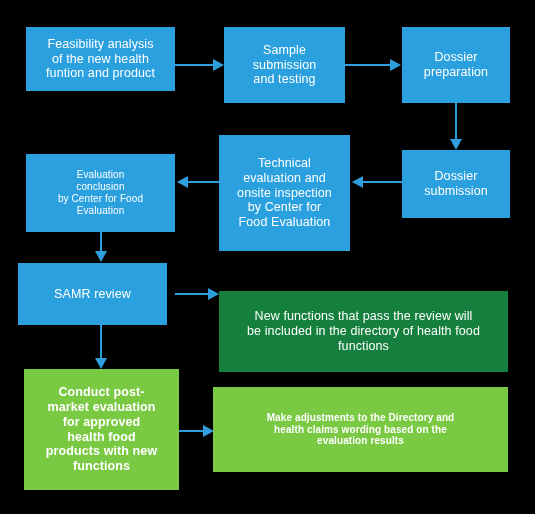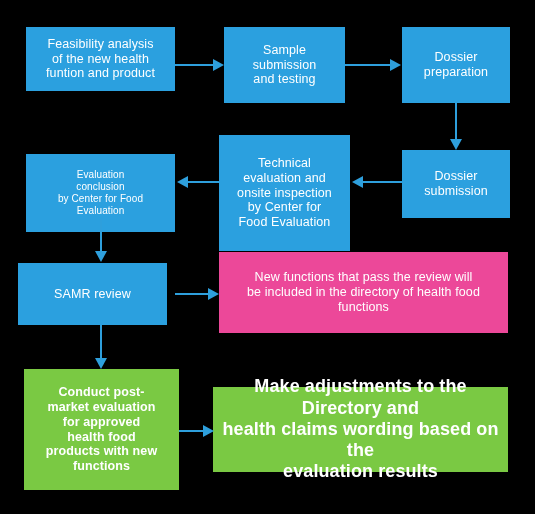--- a/index.html
+++ b/index.html
@@ -22,21 +22,21 @@
     justify-content: center;
     text-align: center;
     color: #ffffff;
     line-height: 1.18;
     box-sizing: border-box;
     padding: 2px 4px;
     white-space: pre-line;
     letter-spacing: 0.1px;
   }
   .blue  { background: #2BA0DF; }
-  .orange{ background: #ec4899; }
+  .orange{ background: #15803d; margin-top: 39px; }
   .green { background: #7AC943; font-weight: bold; }
 
   .conn {
     position: absolute;
     background: #2E9FDC;
   }
   .conn.h { height: 2px; }
   .conn.v { width: 2px; }
 
   .arrowhead {
@@ -96,21 +96,21 @@
 be included in the directory of health food
 functions</div>
 
   <div class="node green" style="left:24px; top:369px; width:155px; height:121px; font-size:12.5px;">Conduct post-
 market evaluation
 for approved
 health food
 products with new
 functions</div>
 
-  <div class="node green" style="left:213px; top:387px; width:295px; height:85px; font-size:18px;">Make adjustments to the Directory and
+  <div class="node green" style="left:213px; top:387px; width:295px; height:85px; font-size:10px;">Make adjustments to the Directory and
 health claims wording based on the
 evaluation results</div>
 
   <div class="conn h" style="left:175px; top:64px; width:40px;"></div>
   <div class="arrowhead arrow-right" style="left:213px; top:59px;"></div>
 
   <div class="conn h" style="left:345px; top:64px; width:47px;"></div>
   <div class="arrowhead arrow-right" style="left:390px; top:59px;"></div>
 
   <div class="conn v" style="left:455px; top:103px; height:38px;"></div>

